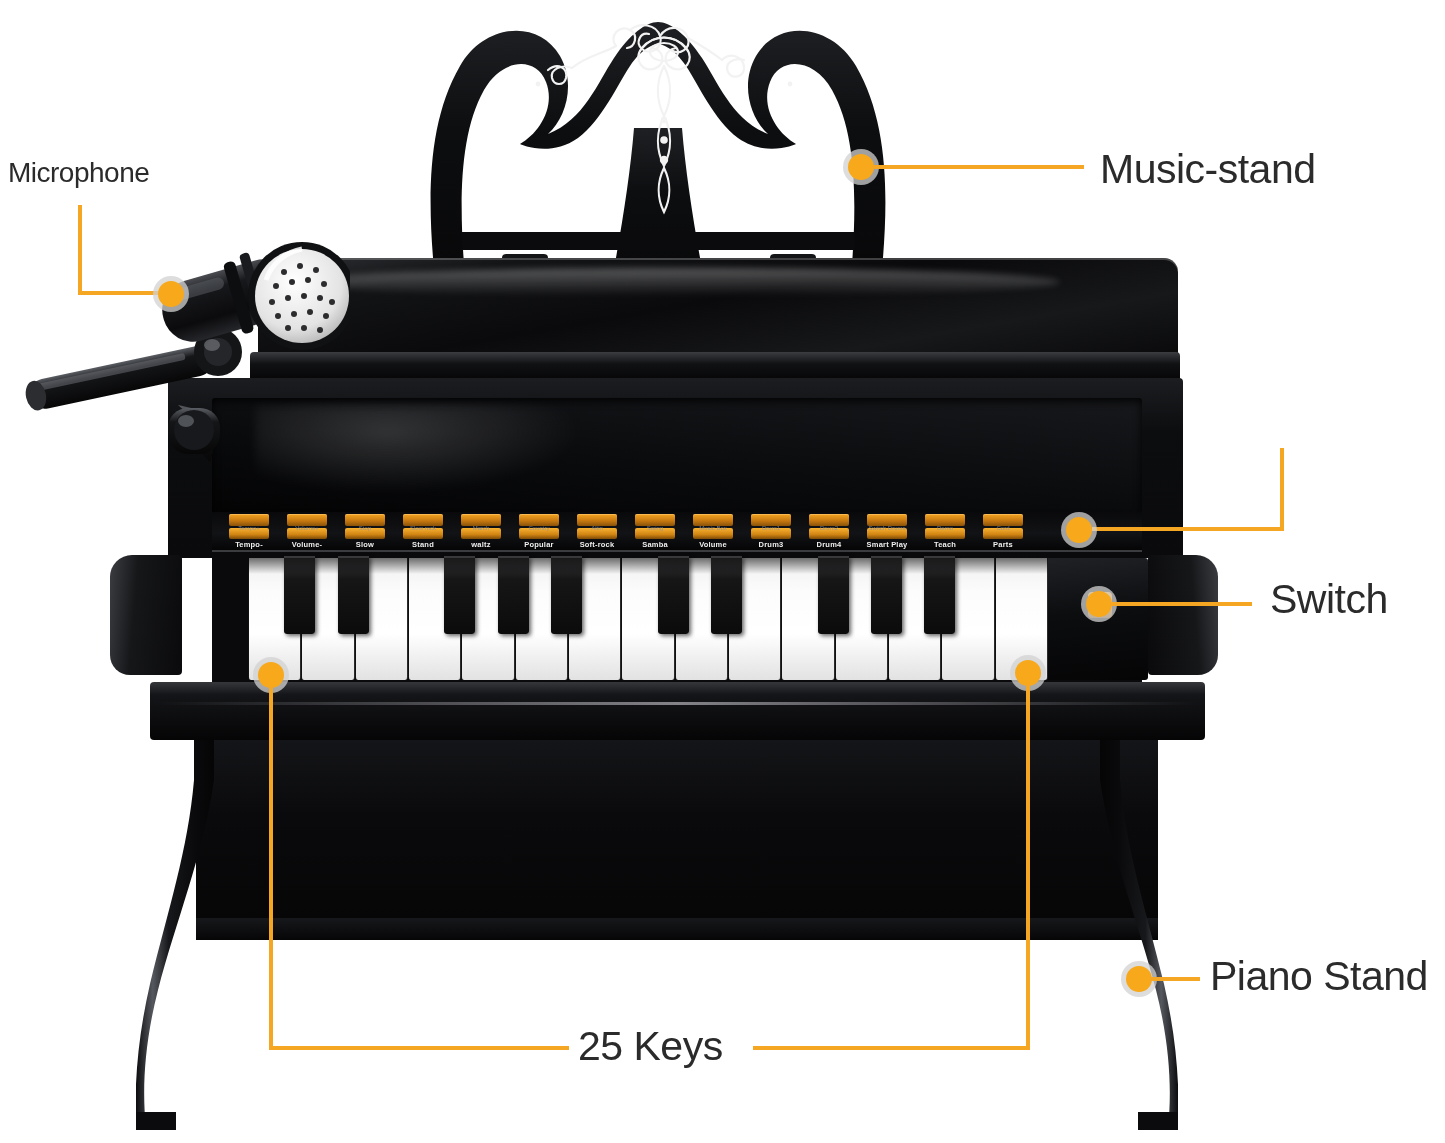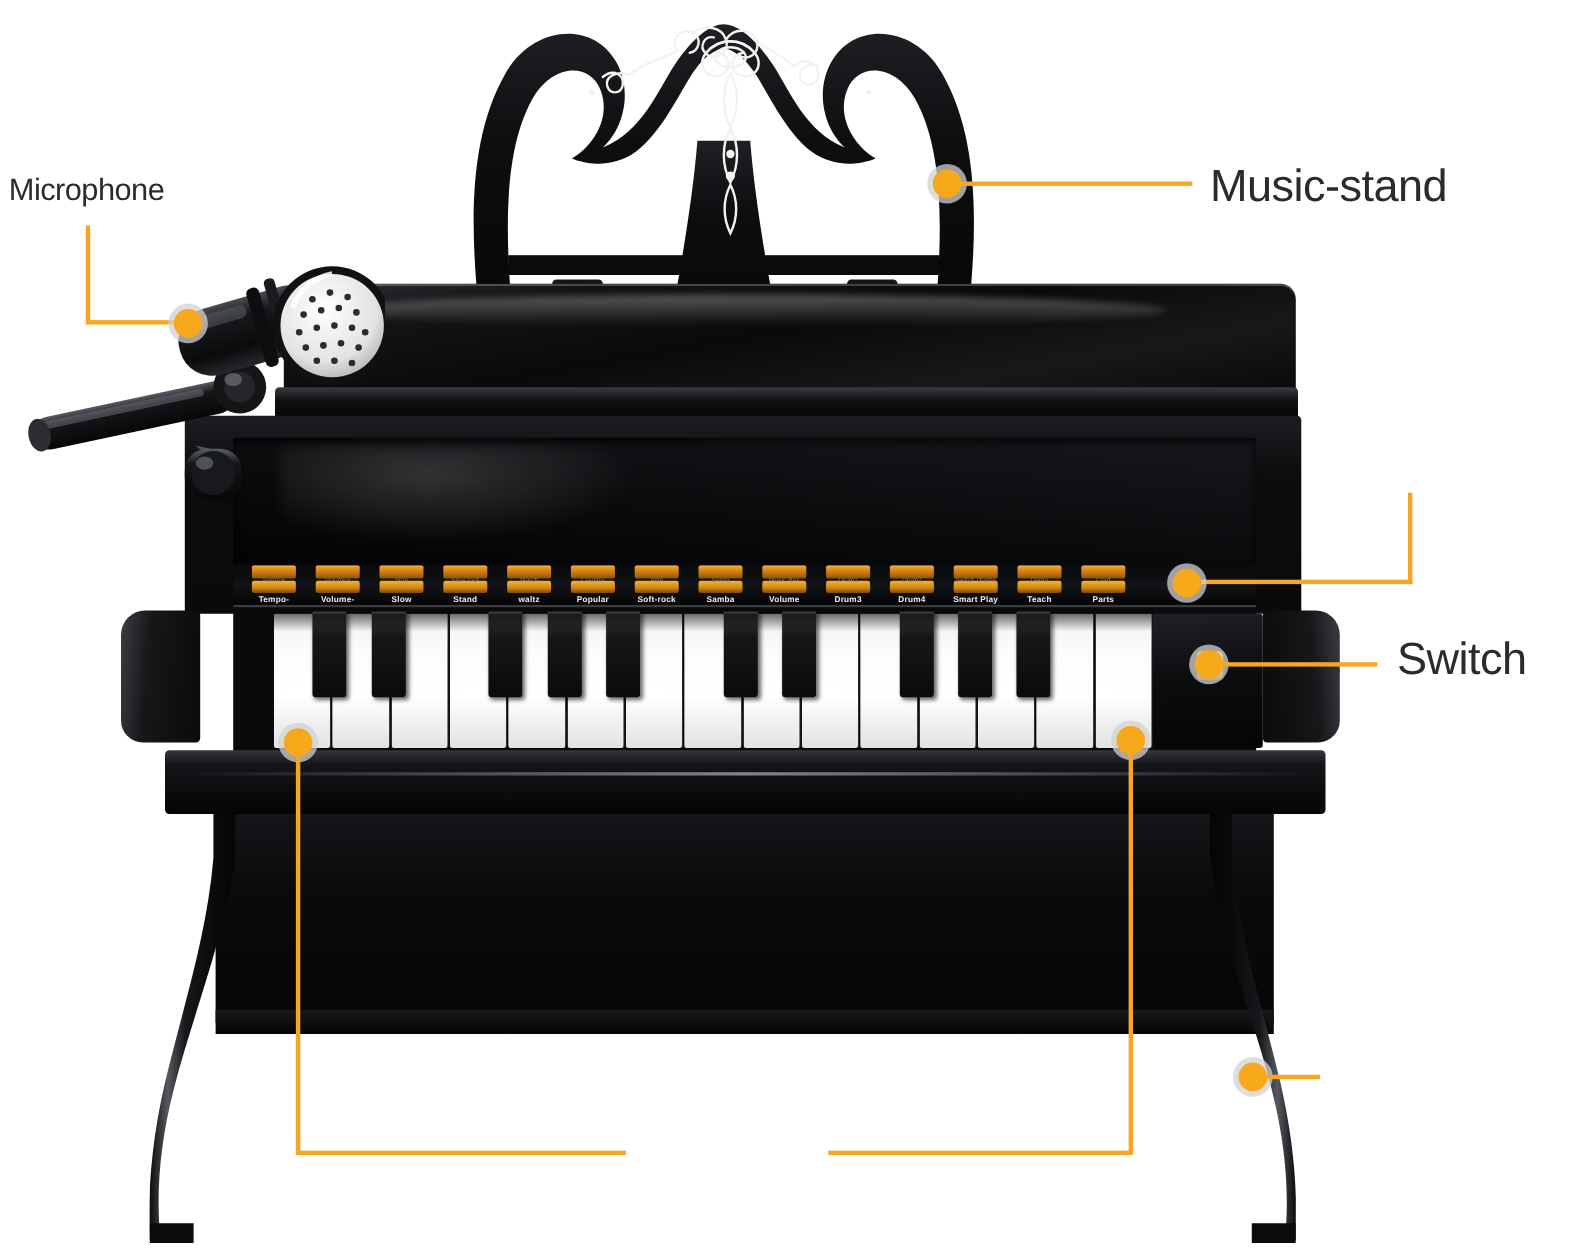--- a/index.html
+++ b/index.html
@@ -502,23 +502,25 @@
   <div class="lead h" style="left:872px;  top:165px; width:212px;"></div>
 
   <div class="lead v" style="left:1280px; top:448px; height:83px;"></div>
   <div class="lead h" style="left:1092px; top:527px; width:192px;"></div>
   <div class="dot" style="left:1066px; top:517px;"></div>
 
   <div class="anno-label big" style="left:1270px; top:576px;">Switch</div>
   <div class="dot" style="left:1086px; top:591px;"></div>
   <div class="lead h" style="left:1110px; top:602px; width:142px;"></div>
 
+  <div class="anno-label big" style="left:1210px; top:953px;">Piano Stand</div>
   <div class="dot" style="left:1126px; top:966px;"></div>
   <div class="lead h" style="left:1150px; top:977px; width:50px;"></div>
 
   <div class="dot" style="left:258px;  top:662px;"></div>
   <div class="dot" style="left:1015px; top:660px;"></div>
   <div class="lead v" style="left:269px;  top:686px; height:362px;"></div>
   <div class="lead v" style="left:1026px; top:684px; height:364px;"></div>
   <div class="lead h" style="left:269px;  top:1046px; width:300px;"></div>
   <div class="lead h" style="left:753px;  top:1046px; width:277px;"></div>
+  <div class="anno-label big" style="left:578px; top:1023px;">25 Keys</div>
 
 </div>
 
 </body></html>

